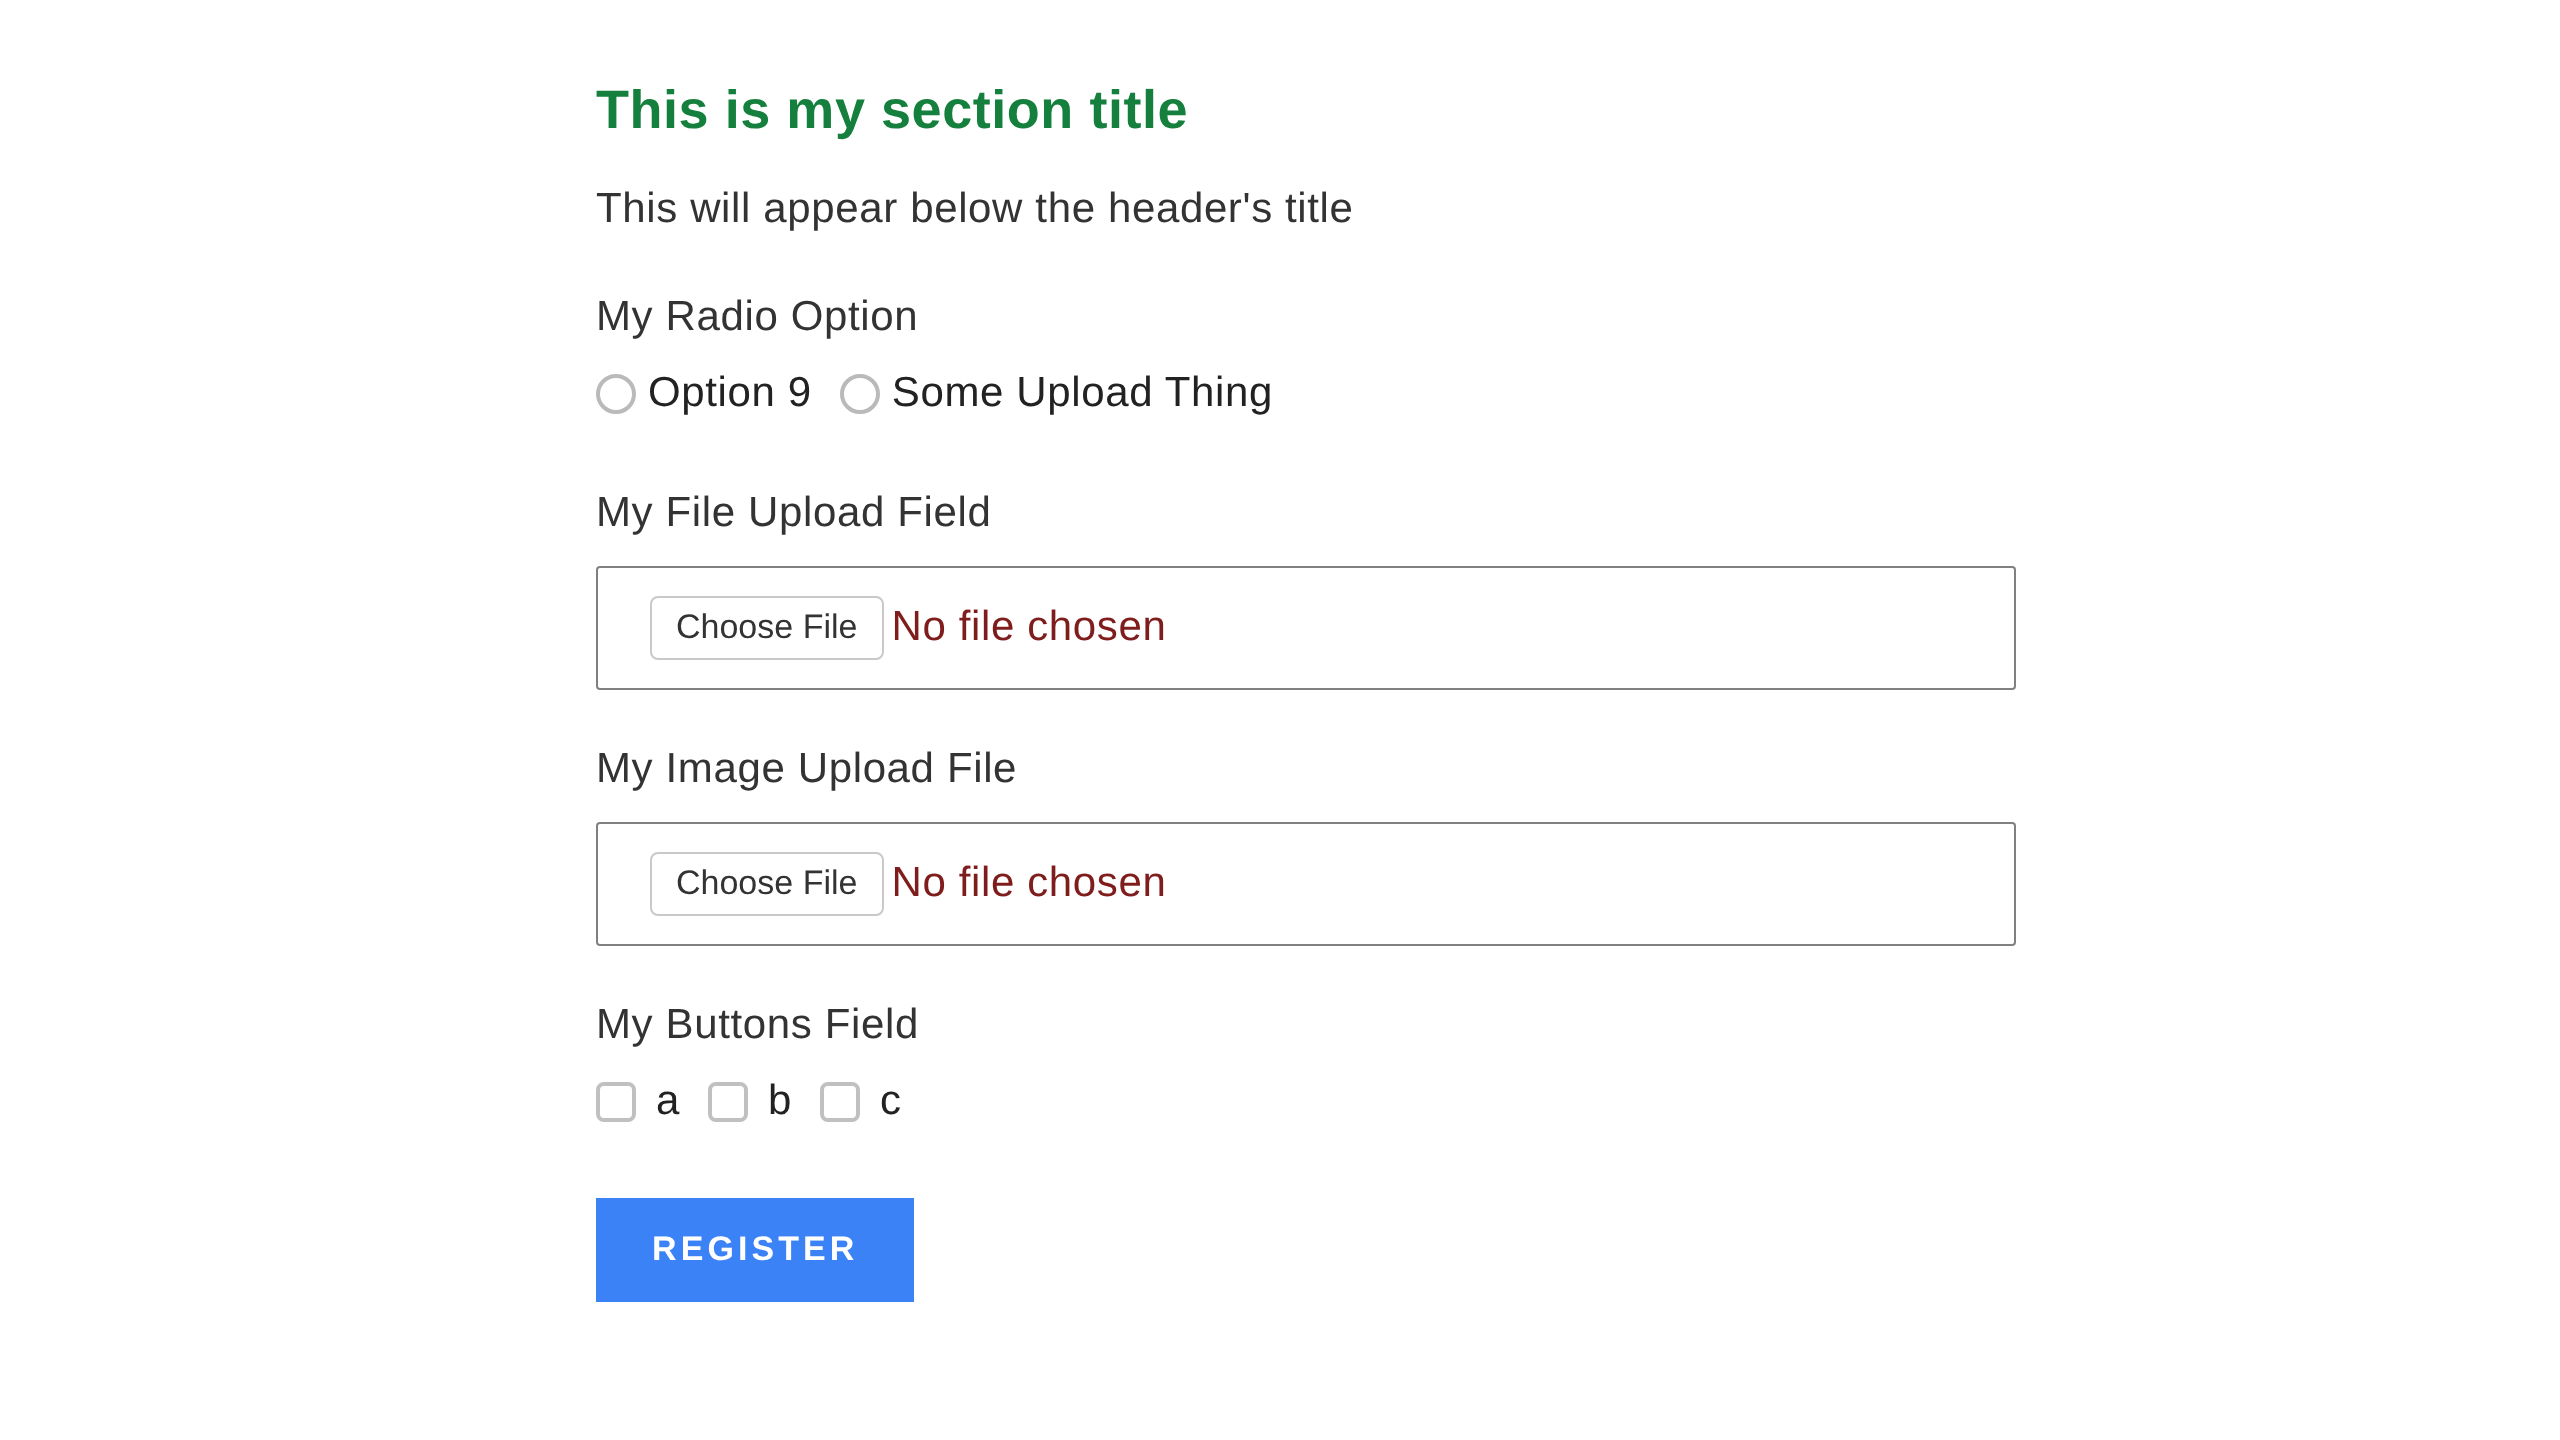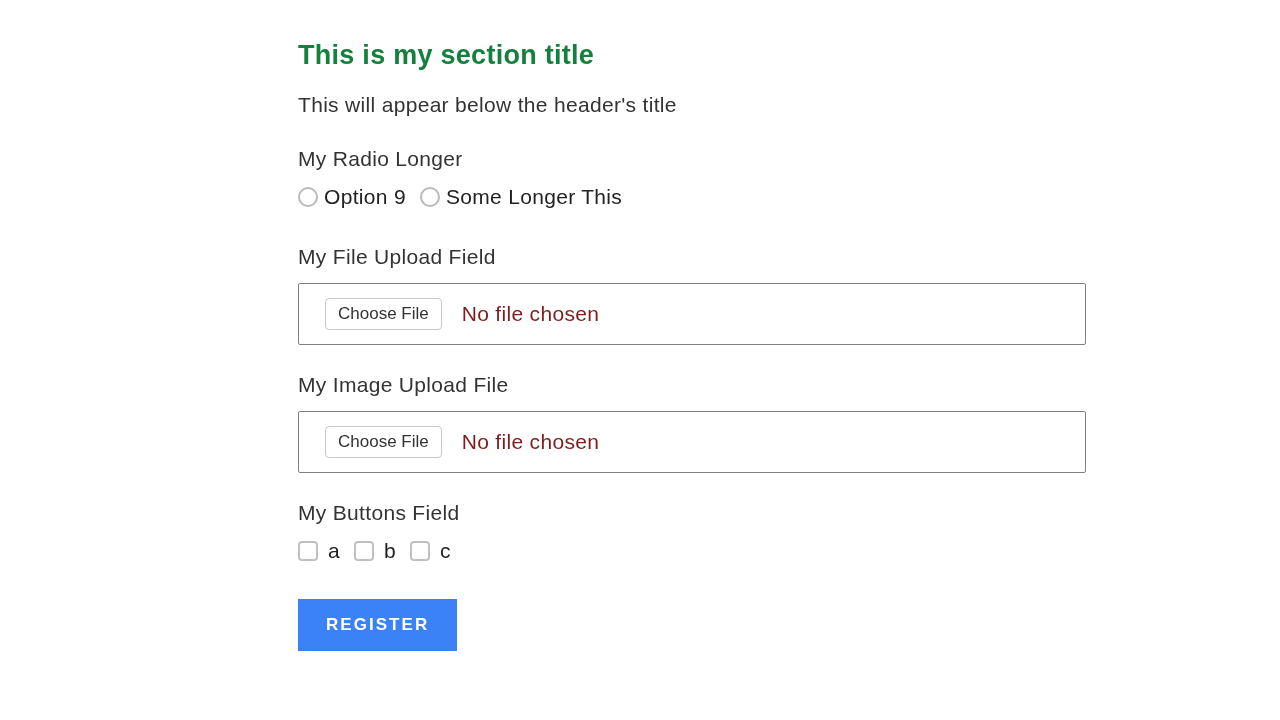--- a/index.html
+++ b/index.html
@@ -60,27 +60,27 @@
     }
     .radio-label {
       font-size: 21px;
       color: #222;
       letter-spacing: 0.015em;
     }
     .file-field-wrapper {
       margin-bottom: 28px;
     }
     .file-input-box {
-      width: 788px;
+      width: 710px;
       border: 1px solid #808080;
       border-radius: 2px;
       padding: 14px 26px;
       display: flex;
       align-items: center;
-      gap: 20px;
+      gap: 4px;
     }
     .choose-file-btn {
       background: #fff;
       border: 1px solid #c9c9c9;
       border-radius: 4px;
       padding: 5px 12px;
       font-size: 17px;
       color: #333;
       cursor: pointer;
       font-family: inherit;
@@ -129,29 +129,29 @@
   </style>
 </head>
 <body>
 
 <div class="container">
 
   <h1 class="section-title">This is my section title</h1>
 
   <p class="section-subtitle">This will appear below the header's title</p>
 
-  <div class="field-label">My Radio Longer</div>
+  <div class="field-label">My Radio Option</div>
   <div class="radio-group">
     <div class="radio-item">
       <div class="radio-circle"></div>
       <span class="radio-label">Option 9</span>
     </div>
     <div class="radio-item">
       <div class="radio-circle"></div>
-      <span class="radio-label">Some Longer This</span>
+      <span class="radio-label">Some Upload Thing</span>
     </div>
   </div>
 
   <div class="file-field-wrapper">
     <div class="field-label">My File Upload Field</div>
     <div class="file-input-box">
       <button class="choose-file-btn">Choose File</button>
       <span class="file-status">No file chosen</span>
     </div>
   </div>

